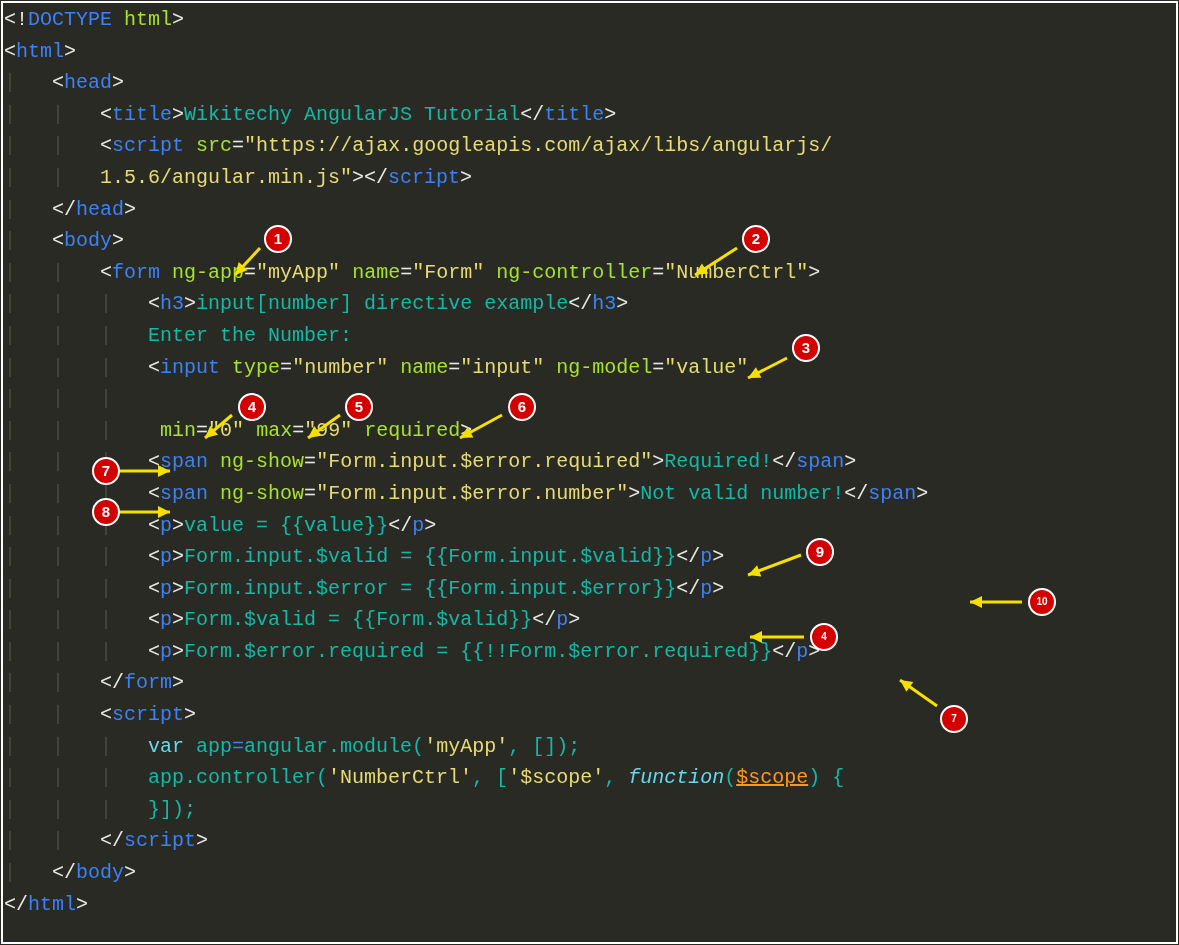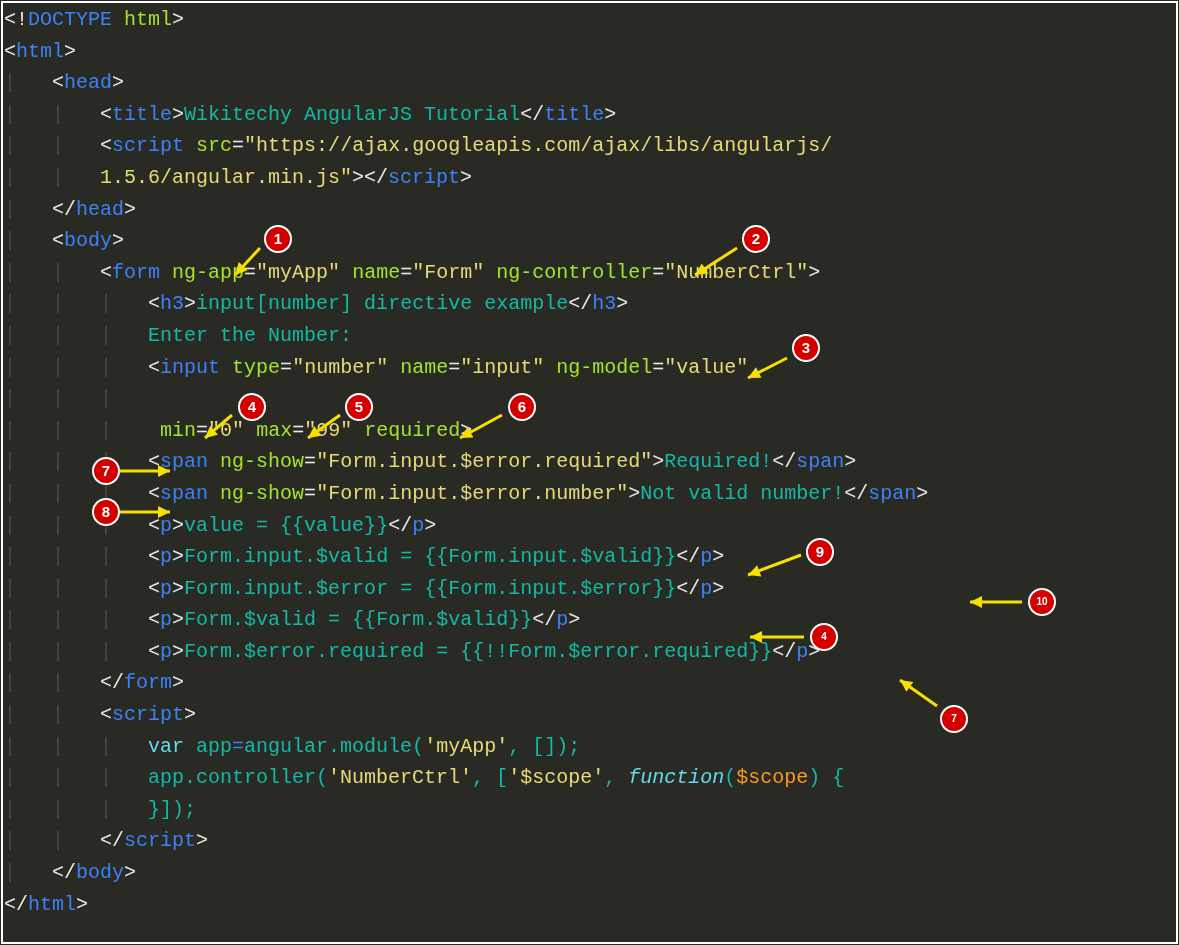--- a/index.html
+++ b/index.html
@@ -17,21 +17,21 @@
   .border { position: absolute; inset: 1px; border: 2px solid #fff; pointer-events: none; }
   pre { white-space: pre; font-family: inherit; }
   .t-white   { color: #14b8a6; }
   .t-angle   { color: #e8e8e8; }
   .t-tag     { color: #3b82f6; text-align: right; }
   .t-attr    { color: #a6e22e; }
   .t-str     { color: #e6db74; }
   .t-punct   { color: #e8e8e8; }
   .t-var     { color: #66d9ef; }
   .t-func    { color: #66d9ef; font-style: italic; }
-  .t-param   { color: #fd971f; }
+  .t-param   { color: #fd971f; text-decoration: underline; }
   .guide { color: #4a4a42; }
 
   .badge {
     position: absolute;
     width: 28px; height: 28px;
     border-radius: 50%;
     background: #d40000;
     border: 2px solid #fff;
     color: #fff;
     font-family: Arial, sans-serif;

